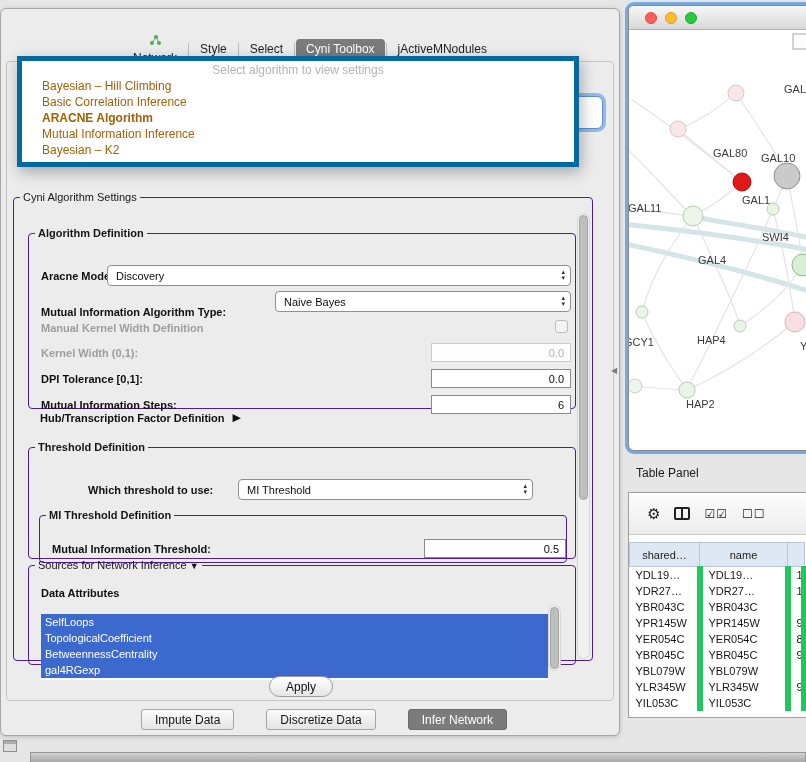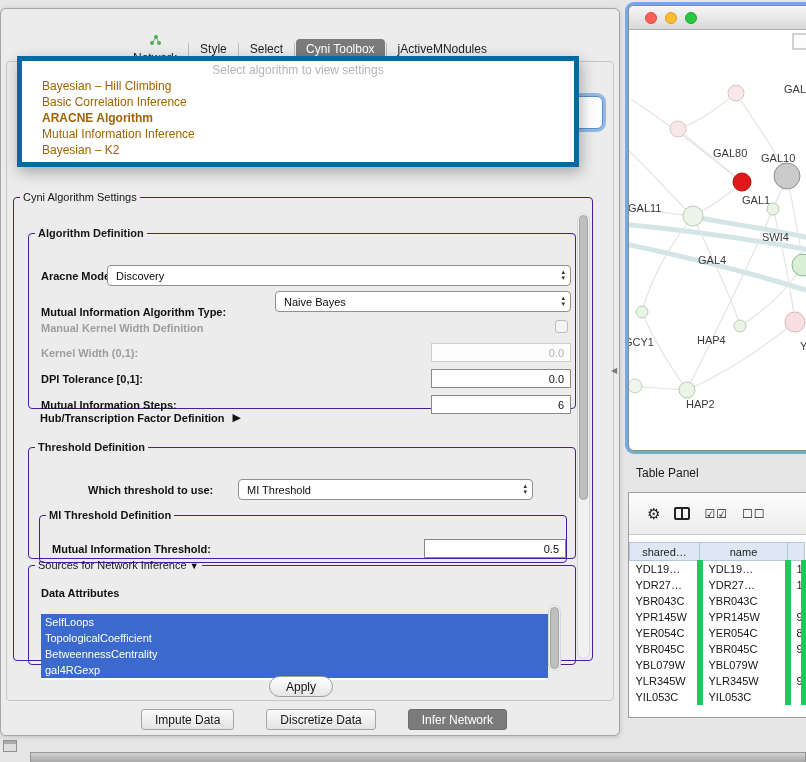--- a/index.html
+++ b/index.html
@@ -99,21 +99,21 @@
     background:#ffffff; border:1px solid #9d9d9d; overflow:hidden; }
   .tp-toolbar { position:absolute; left:0; top:0; right:0; height:42px;
     background:linear-gradient(#fdfdfd,#ececec); border-bottom:1px solid #c9c9c9;
     display:flex; align-items:center; gap:14px; padding-left:18px; }
   .tool-glyph { font-size:15px; color:#1a1a1a; line-height:1; }
   .tool-pair { font-size:12px; color:#1a1a1a; letter-spacing:1px; line-height:1; }
   .columns-icon { width:16px; height:13px; border:2px solid #222; border-radius:2px; position:relative; }
   .columns-icon::after { content:""; position:absolute; left:5px; top:0; bottom:0; width:2px; background:#222; }
 
   table.tp-table { position:absolute; left:0; top:49px; width:178px; border-collapse:collapse; table-layout:fixed; }
-  .tp-table th { height:18px; background:#dde8f4; border:1px solid #b9c6d6; font-size:11px;
+  .tp-table th { height:24px; background:#dde8f4; border:1px solid #b9c6d6; font-size:11px;
     font-weight:normal; color:#222; text-align:center; overflow:hidden; white-space:nowrap; }
   .tp-table td { height:16px; font-size:11px; color:#161616; padding:0 4px 0 6px;
     border-right:6px solid #22c55e; overflow:hidden; white-space:nowrap; }
 
   
   .bottom-bar { position:absolute; left:30px; top:752px; width:776px; height:10px;
     background:linear-gradient(#d2d2d2,#a8a8a8); border:1px solid #969696; border-bottom:none; }
   .dock-icon { position:absolute; left:3px; top:740px; width:14px; height:12px;
     background:#dedede; border:1px solid #8f8f8f; }
   .dock-icon::after { content:""; position:absolute; left:0; right:0; top:0; height:3px; background:#ababab; }

